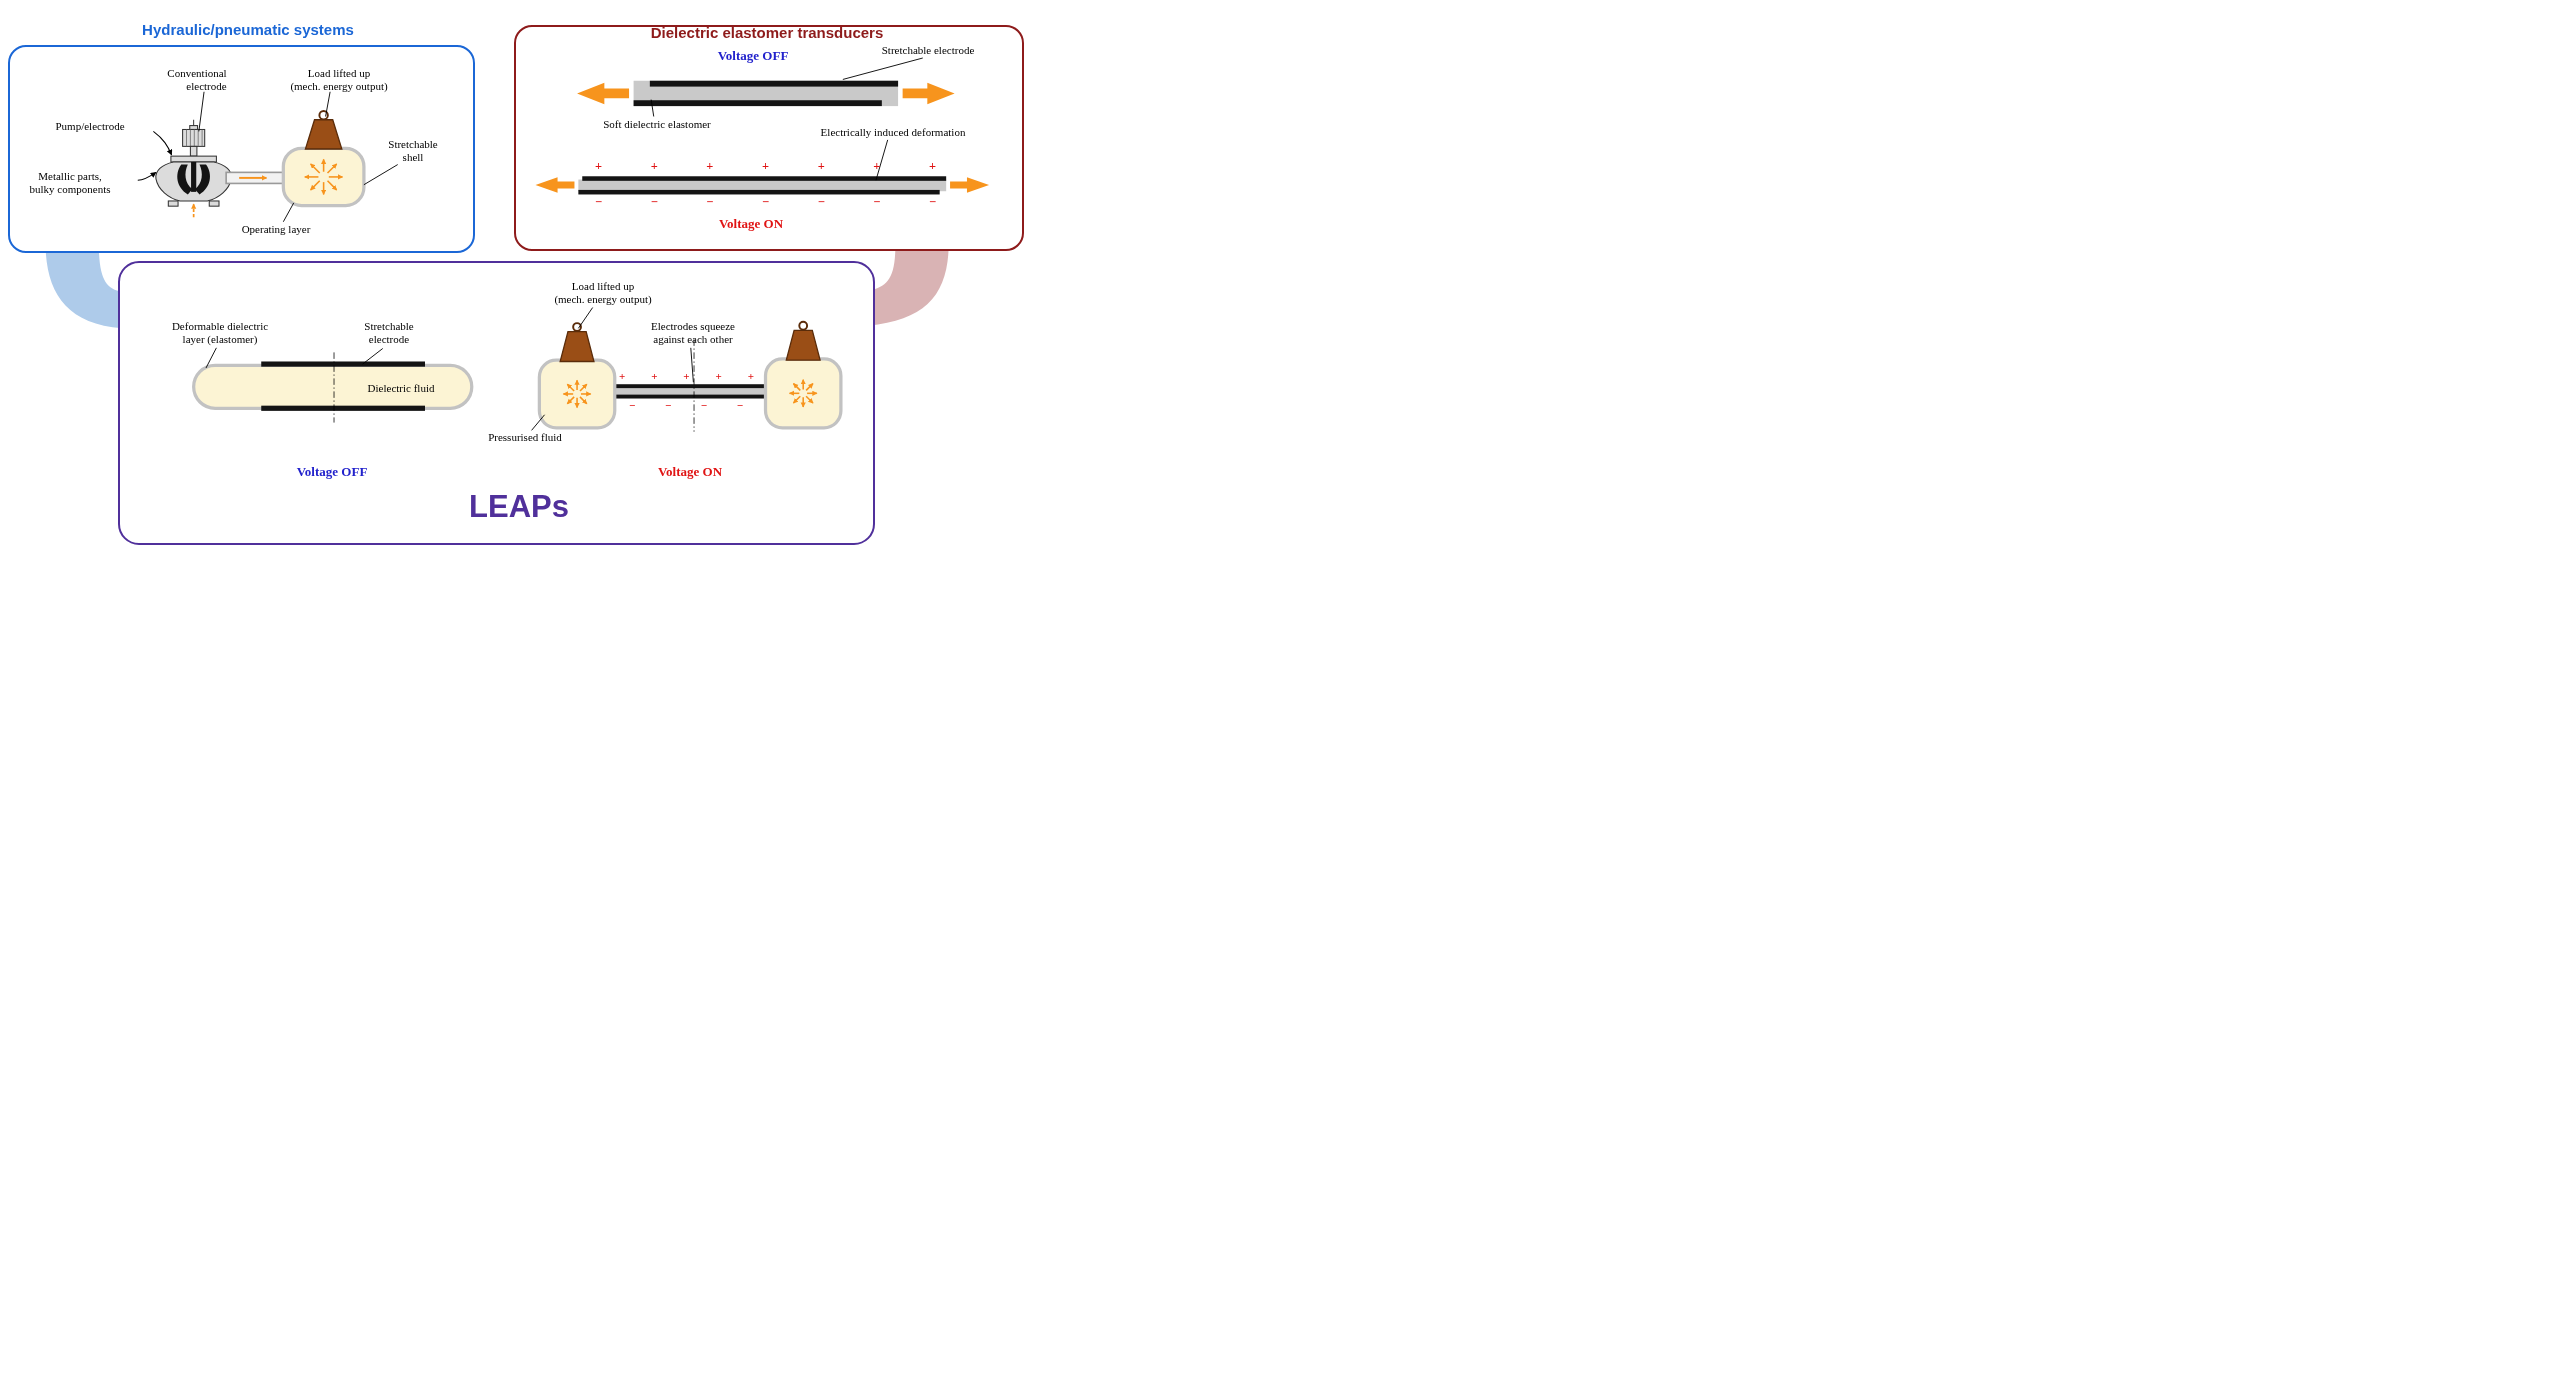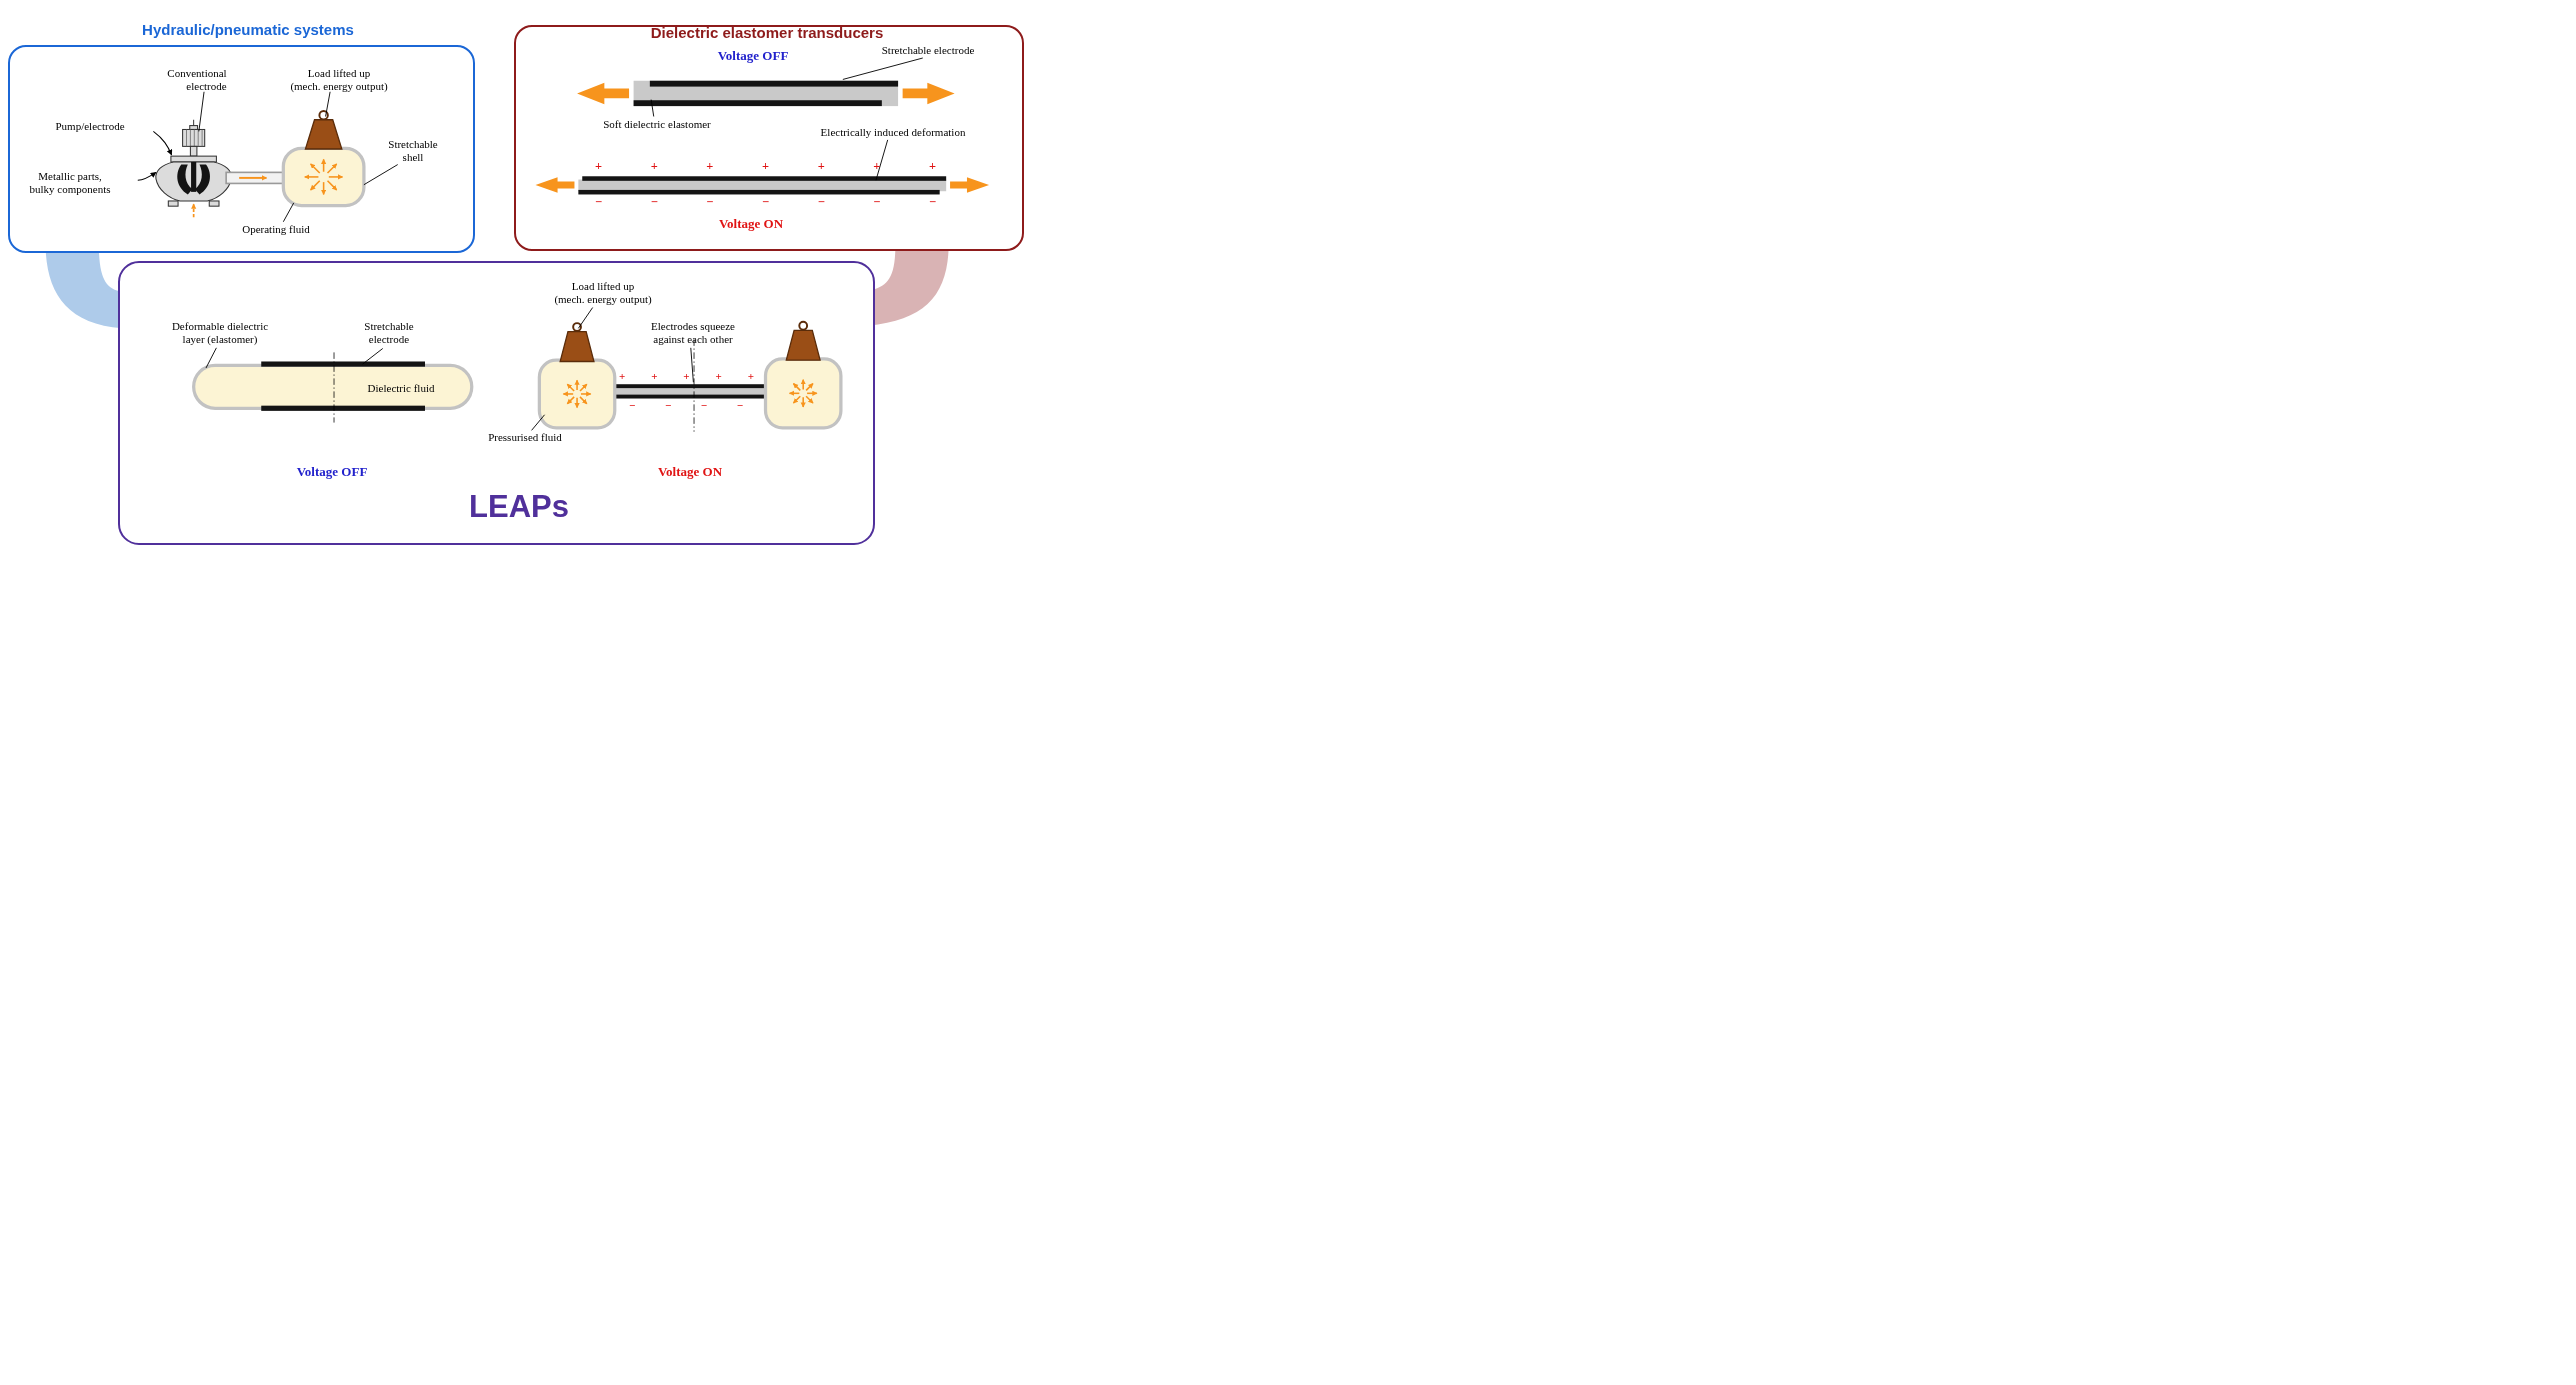--- a/index.html
+++ b/index.html
@@ -200,21 +200,21 @@
   </div>
   <div class="lbl" style="left:90px;top:120px;">Pump/electrode</div>
   <div class="lbl" style="left:70px;top:170px;">
     <div>Metallic parts,</div>
     <div>bulky components</div>
   </div>
   <div class="lbl" style="left:413px;top:138px;">
     <div>Stretchable</div>
     <div>shell</div>
   </div>
-  <div class="lbl" style="left:276px;top:223px;">Operating fluid</div>
+  <div class="lbl" style="left:276px;top:223px;">Operating layer</div>
 
   <div class="title t-red" style="left:767px;top:3.3px;margin-top:22px;">Dielectric elastomer transducers</div>
   <div class="voltage v-off" style="left:753px;top:49px;">Voltage OFF</div>
   <div class="lbl" style="left:928px;top:44px;">Stretchable electrode</div>
   <div class="lbl" style="left:657px;top:118px;">Soft dielectric elastomer</div>
   <div class="lbl" style="left:893px;top:126px;">Electrically induced deformation</div>
   <div class="sym-row" style="left:595px;top:160px;width:341px;">
     <span>+</span>
     <span>+</span>
     <span>+</span>

